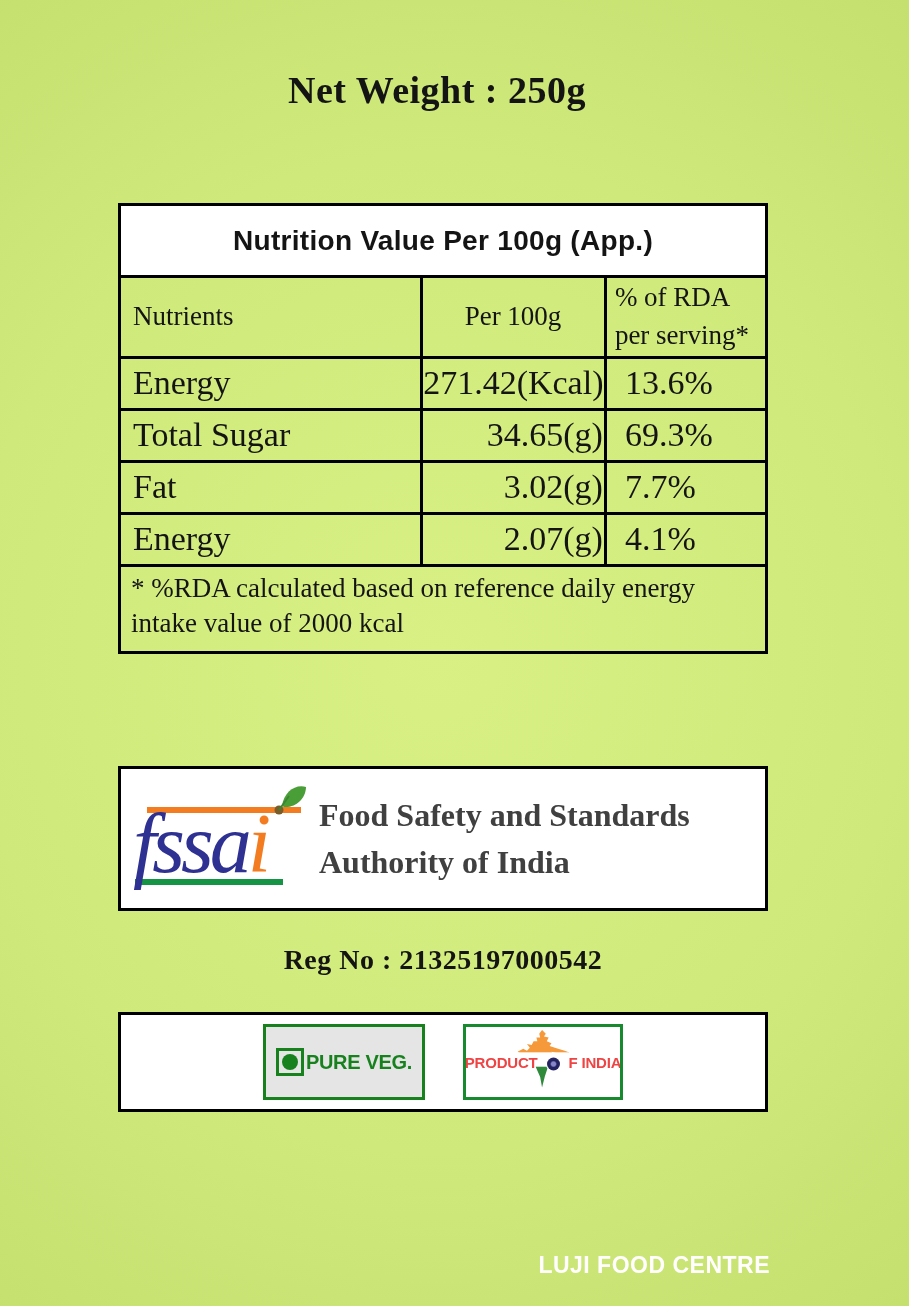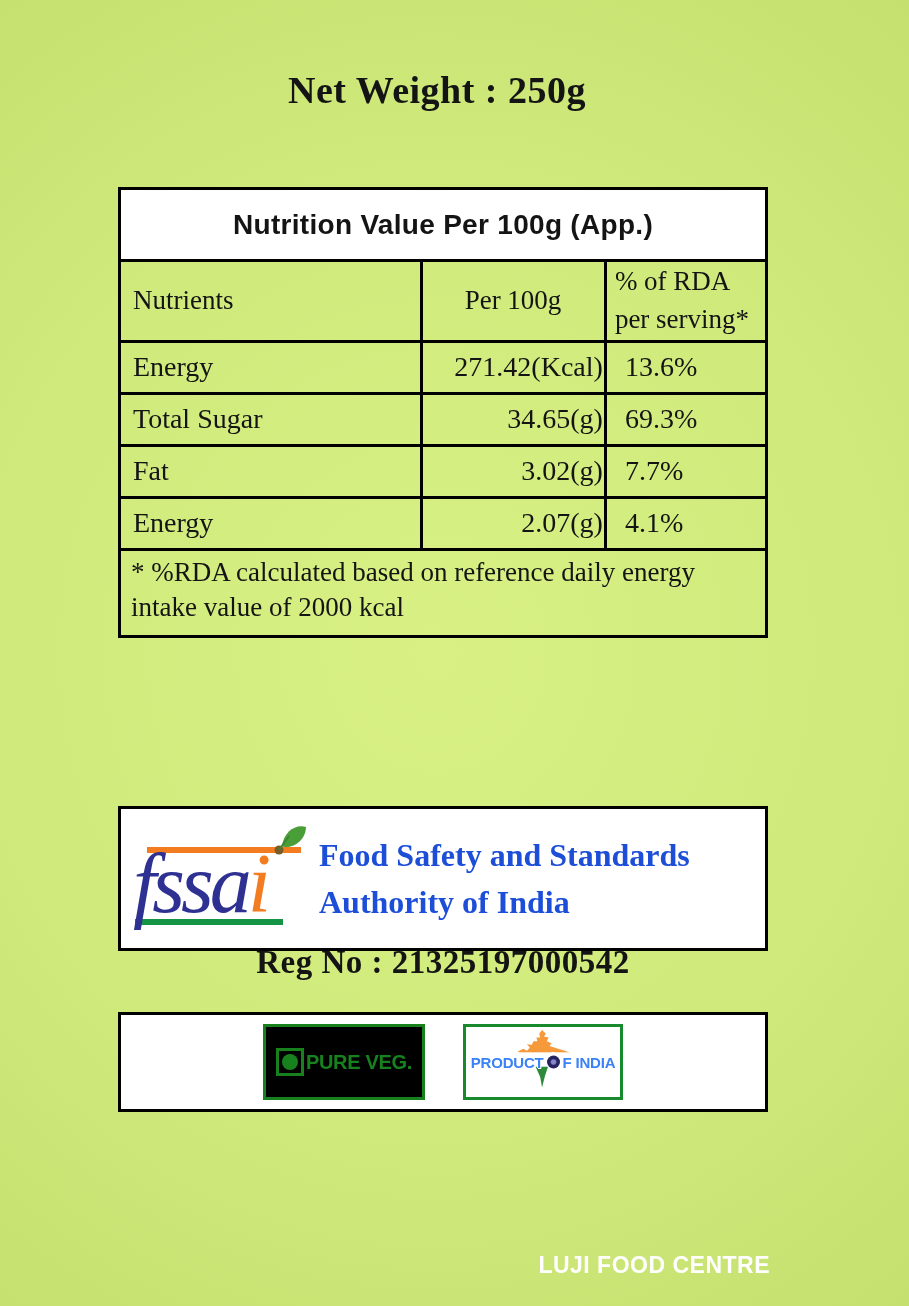--- a/index.html
+++ b/index.html
@@ -9,81 +9,81 @@
     background:radial-gradient(ellipse 115% 85% at 48% 50%, #d9f184 0%, #cfe97b 45%, #bcd863 100%);
     font-family:"Liberation Serif", serif;color:#141414;
   }
   
   .net-weight{
     position:absolute;top:68px;left:112px;width:650px;text-align:center;
     font-size:38px;font-weight:bold;letter-spacing:.5px;
   }
   
   table.nutri{
-    position:absolute;left:118px;top:187px;width:650px;
+    position:absolute;left:118px;top:203px;width:650px;
     border-collapse:collapse;table-layout:fixed;padding-left:36px;
   }
   .nutri col.c1{width:46.7%}
   .nutri col.c2{width:28.4%}
   .nutri col.c3{width:24.9%}
   .nutri th,.nutri td{border:3px solid #000;vertical-align:middle;}
   .nutri .title-cell{
     background:#ffffff;height:67px;text-align:center;
     font-family:"Liberation Sans", sans-serif;font-size:28px;font-weight:bold;letter-spacing:.3px;
   }
   .nutri .cols th{
     height:74px;font-size:27px;font-weight:normal;text-align:left;padding-left:12px;
   }
   .nutri .cols th.center{text-align:center;padding-left:0;}
   .nutri .cols th.rda{padding-left:8px;padding-right:2px;line-height:1.4;}
-  .nutri tbody td{height:47px;font-size:28px;padding-left:12px;}
+  .nutri tbody td{height:47px;font-size:34px;padding-left:12px;}
   .nutri tbody td:nth-child(2){text-align:right;padding-left:0;}
   .nutri tbody td:nth-child(3){padding-left:18px;}
   .nutri tfoot td{height:72px;font-size:27px;line-height:1.3;padding:4px 10px 8px 10px;vertical-align:top;}
   
   .fssai-box{
     position:absolute;left:118px;top:766px;width:650px;height:145px;box-sizing:border-box;
     background:#ffffff;border:3px solid #000;
-    display:flex;align-items:center;padding:0 12px;gap:8px;margin-top:40px;
+    display:flex;align-items:center;padding:0 12px;gap:8px;
   }
   .fssai-logo{flex:0 0 auto;}
-  .fssai-name{font-size:32px;font-weight:bold;line-height:1.45;color:#1d4ed8;}
+  .fssai-name{font-size:32px;font-weight:bold;line-height:1.45;color:#404040;}
   
   .reg-no{
     position:absolute;left:118px;top:944px;width:650px;text-align:center;
-    font-size:33px;font-weight:bold;letter-spacing:.5px;
+    font-size:28px;font-weight:bold;letter-spacing:.5px;
   }
   
   .badge-box{
     position:absolute;left:118px;top:1012px;width:650px;height:100px;box-sizing:border-box;
     background:#ffffff;border:3px solid #000;
     display:flex;align-items:center;justify-content:center;gap:38px;
   }
   .pure-veg{
     width:162px;height:76px;box-sizing:border-box;border:3px solid #17821d;
-    display:flex;align-items:center;justify-content:center;gap:2px;background:#000000;
+    display:flex;align-items:center;justify-content:center;gap:2px;background:#e5e5e5;
   }
   .veg-mark{
     width:28px;height:28px;box-sizing:border-box;border:3px solid #17821d;
     display:flex;align-items:center;justify-content:center;flex:0 0 auto;
   }
   .veg-dot{width:16px;height:16px;border-radius:50%;background:#17821d;}
   .pure-veg-label{
     font-family:"Liberation Sans", sans-serif;font-weight:bold;font-size:20px;color:#17821d;
     white-space:nowrap;letter-spacing:-.3px;
   }
   .poi{
     width:160px;height:76px;box-sizing:border-box;border:3px solid #178a2d;
     position:relative;background:#fff;overflow:hidden;
   }
   .poi .map{position:absolute;left:50%;top:50%;transform:translate(-50%,-50%);}
   .poi-label{
     position:absolute;left:0;right:0;top:50%;transform:translateY(-50%);
-    display:flex;align-items:center;justify-content:center;gap:2px;
-    font-family:"Liberation Sans", sans-serif;font-weight:bold;font-size:15px;color:#3b82f6;
+    display:flex;align-items:flex-end;justify-content:center;gap:8px;
+    font-family:"Liberation Sans", sans-serif;font-weight:bold;font-size:15px;color:#ef4444;
     letter-spacing:-.2px;white-space:nowrap;
     text-shadow:1px 0 #fff,-1px 0 #fff,0 1px #fff,0 -1px #fff,1px 1px #fff,-1px -1px #fff;
   }
   .chakra{
     width:13px;height:13px;border-radius:50%;flex:0 0 auto;margin:0 1px;
     background:radial-gradient(circle at 50% 50%, #8886c9 0%, #8886c9 22%, #23225e 38%, #2b2a6b 100%);
     box-shadow:0 0 0 1px #fff;
   }
   
   .footer-brand{

